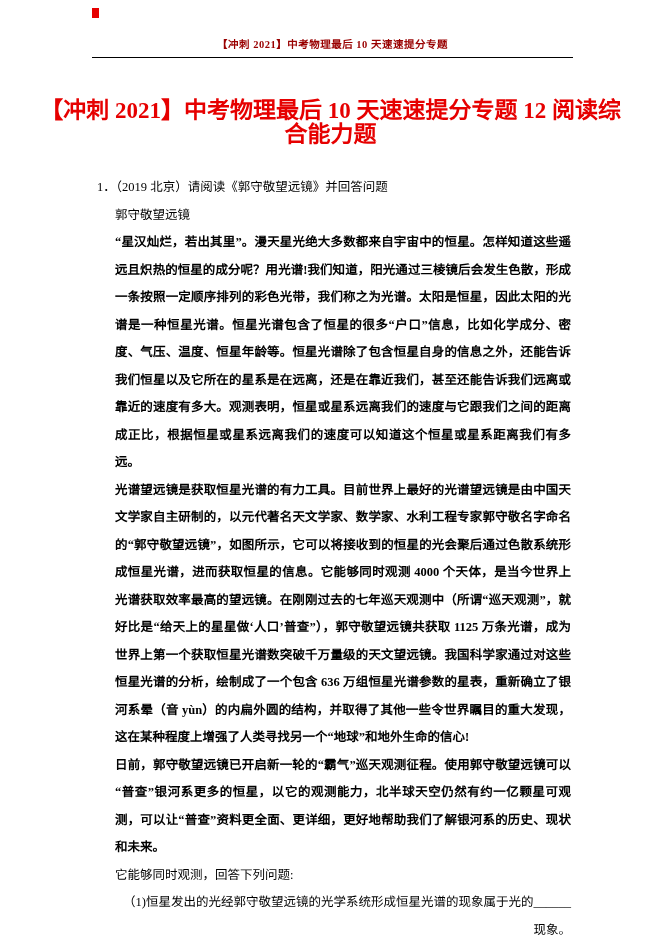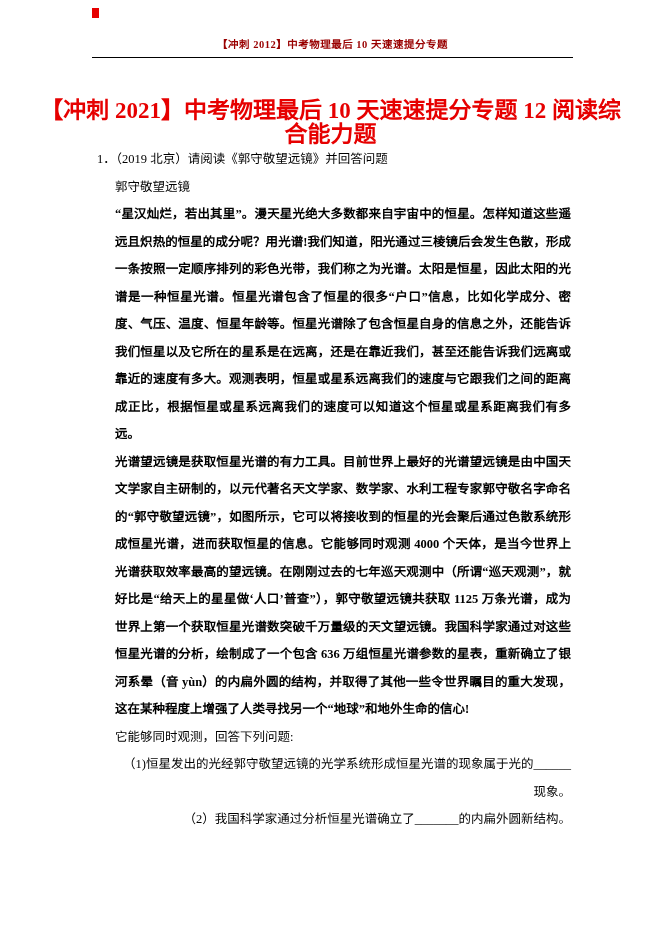--- a/index.html
+++ b/index.html
@@ -50,20 +50,21 @@
   .content {
     position: absolute;
     top: 146px;
     left: 97px;
     width: 474px;
     font-size: 12.5px;
     line-height: 27.5px;
   }
   .q-intro {
     text-align: left;
+    margin-top: 28px;
   }
   .q-body {
     padding-left: 18px;
   }
   .article-title {
     text-align: left;
   }
   .para {
     text-align: justify;
     font-weight: bold;
@@ -74,36 +75,37 @@
   .sub-question {
     padding-left: 4px;
     text-align: right;
   }
 </style>
 </head>
 <body>
 
 <div class="corner-mark"></div>
 
-<div class="page-header">【冲刺 2012】中考物理最后 10 天速速提分专题</div>
+<div class="page-header">【冲刺 2021】中考物理最后 10 天速速提分专题</div>
 
 <h1 class="doc-title">【冲刺 2021】中考物理最后 10 天速速提分专题 12 阅读综合能力题</h1>
 
 <div class="content">
 
   <div class="q-intro">1．（2019 北京）请阅读《郭守敬望远镜》并回答问题</div>
 
   <div class="q-body">
 
     <div class="article-title">郭守敬望远镜</div>
 
     <div class="para">“星汉灿烂，若出其里”。漫天星光绝大多数都来自宇宙中的恒星。怎样知道这些遥远且炽热的恒星的成分呢？用光谱!我们知道，阳光通过三棱镜后会发生色散，形成一条按照一定顺序排列的彩色光带，我们称之为光谱。太阳是恒星，因此太阳的光谱是一种恒星光谱。恒星光谱包含了恒星的很多“户口”信息，比如化学成分、密度、气压、温度、恒星年龄等。恒星光谱除了包含恒星自身的信息之外，还能告诉我们恒星以及它所在的星系是在远离，还是在靠近我们，甚至还能告诉我们远离或靠近的速度有多大。观测表明，恒星或星系远离我们的速度与它跟我们之间的距离成正比，根据恒星或星系远离我们的速度可以知道这个恒星或星系距离我们有多远。</div>
 
     <div class="para">光谱望远镜是获取恒星光谱的有力工具。目前世界上最好的光谱望远镜是由中国天文学家自主研制的，以元代著名天文学家、数学家、水利工程专家郭守敬名字命名的“郭守敬望远镜”，如图所示，它可以将接收到的恒星的光会聚后通过色散系统形成恒星光谱，进而获取恒星的信息。它能够同时观测 4000 个天体，是当今世界上光谱获取效率最高的望远镜。在刚刚过去的七年巡天观测中（所谓“巡天观测”，就好比是“给天上的星星做‘人口’普查”），郭守敬望远镜共获取 1125 万条光谱，成为世界上第一个获取恒星光谱数突破千万量级的天文望远镜。我国科学家通过对这些恒星光谱的分析，绘制成了一个包含 636 万组恒星光谱参数的星表，重新确立了银河系晕（音 yùn）的内扁外圆的结构，并取得了其他一些令世界瞩目的重大发现，这在某种程度上增强了人类寻找另一个“地球”和地外生命的信心!</div>
 
+    <div class="para">日前，郭守敬望远镜已开启新一轮的“霸气”巡天观测征程。使用郭守敬望远镜可以“普查”银河系更多的恒星，以它的观测能力，北半球天空仍然有约一亿颗星可观测，可以让“普查”资料更全面、更详细，更好地帮助我们了解银河系的历史、现状和未来。</div>
 
     <div class="prompt-line">它能够同时观测，回答下列问题:</div>
 
     <div class="sub-question">（1)恒星发出的光经郭守敬望远镜的光学系统形成恒星光谱的现象属于光的______现象。</div>
 
     <div class="sub-question">（2）我国科学家通过分析恒星光谱确立了_______的内扁外圆新结构。</div>
 
   </div>
 </div>
 

